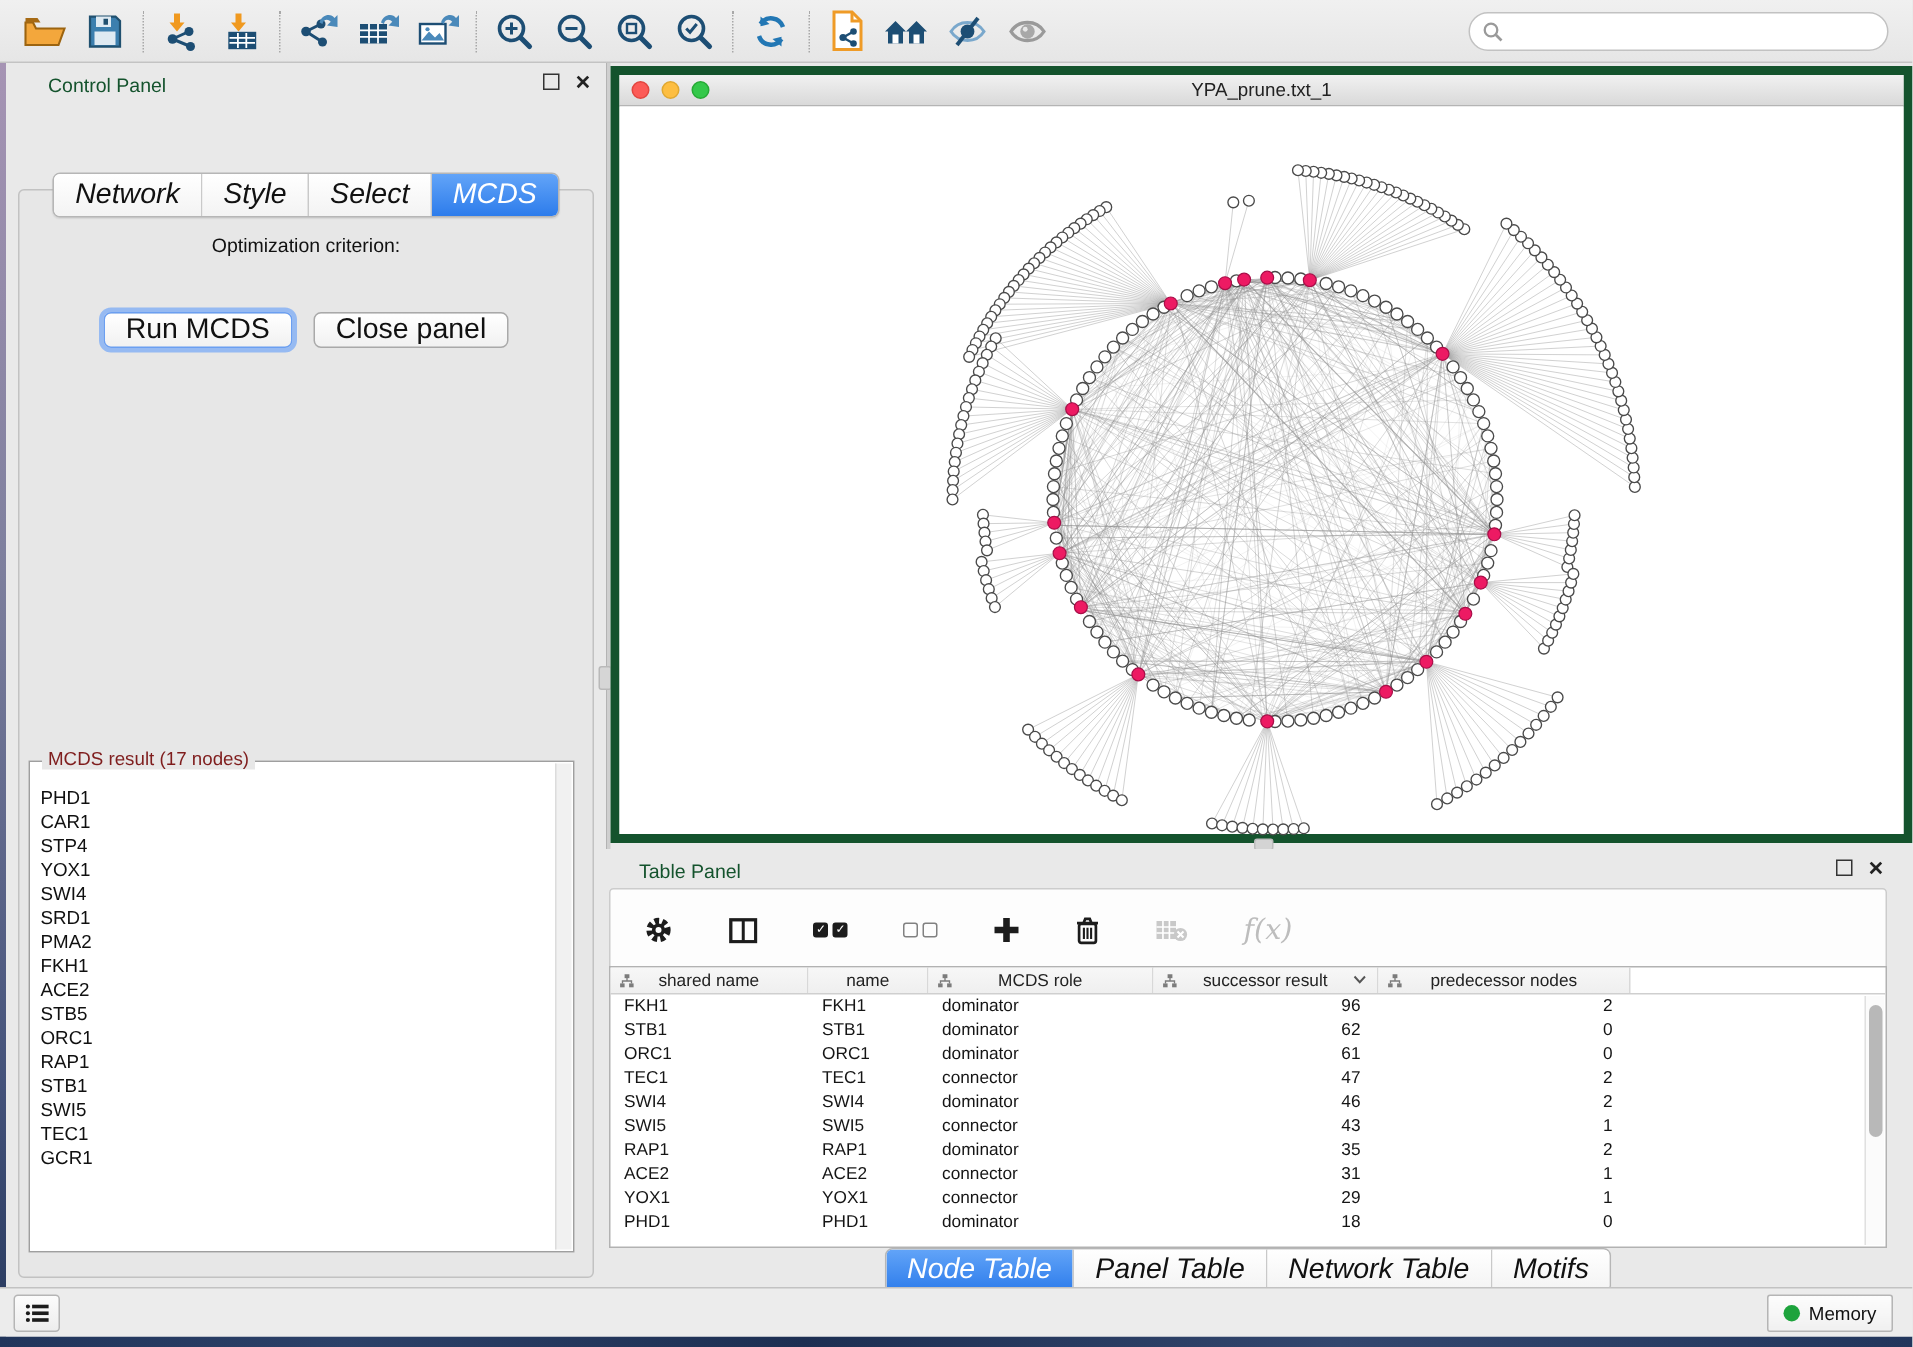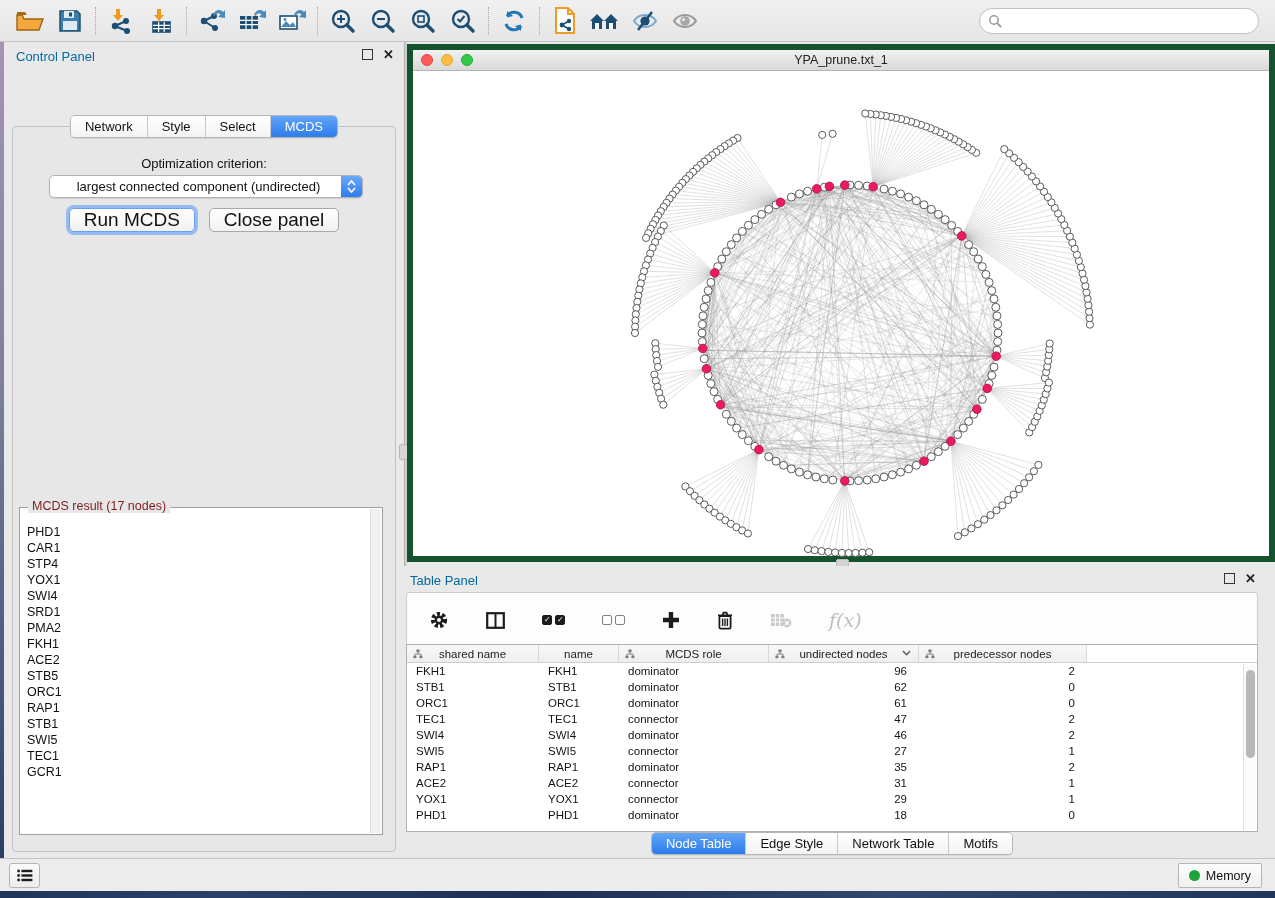--- a/index.html
+++ b/index.html
@@ -20,29 +20,29 @@
     align-items:center; justify-content:center; cursor:default; }
   .tsep { width:1px; height:28px; margin:0 5px; border-left:1px dotted #a8a8a8; }
   .search { position:absolute; right:16px; top:8px; width:280px; height:26px; background:#fff;
     border:1px solid #c2c2c2; border-radius:13px; display:flex; align-items:center; padding:0 8px; }
   .search input { border:none; outline:none; flex:1; height:20px; font-size:12px; background:transparent; }
 
   
   .control-panel { position:absolute; left:4px; top:42px; width:401px; height:816px;
     background:#e9e9e9; border-right:1px solid #b3b3b3; }
   .panel-header { position:relative; height:28px; display:flex; align-items:center; padding:0 12px; }
-  .panel-title { font-size:13px; color:#0369a1; }
+  .panel-title { font-size:13px; color:#14532d;margin-left:16px; }
   .panel-header .hicons { position:absolute; right:10px; top:7px; display:flex; gap:10px; align-items:center; }
   .float-box { width:11px; height:11px; border:1.5px solid #333; background:transparent; }
   .close-x { font-size:13px; font-weight:bold; color:#222; line-height:11px; }
 
   .seg { display:flex; border:1px solid #b6b6b6; border-radius:5px; overflow:hidden; background:#fff;
     box-shadow:0 1px 1px rgba(0,0,0,.08); }
-  .seg .segitem { padding:3px 14px; font-size:13px; background:linear-gradient(#ffffff,#f3f3f3);
-    border-right:1px solid #c9c9c9; color:#111; white-space:nowrap; }
+  .seg .segitem { padding:3px 14px; font-size:19px; background:linear-gradient(#ffffff,#f3f3f3);
+    border-right:1px solid #c9c9c9; color:#111; white-space:nowrap;font-style:italic; }
   .seg .segitem:last-child { border-right:none; }
   .seg .segitem.sel { background:linear-gradient(#62a4f8,#2d7ceb); color:#fff; }
 
   .cp-tabs { position:absolute; left:0; right:0; top:73px; display:flex; justify-content:center; z-index:3; }
   .cp-card { position:absolute; left:8px; right:8px; top:84px; bottom:6px;
     border:1px solid #c2c2c2; border-radius:4px; background:#e7e7e7; }
   .opt-label { position:absolute; top:29px; width:100%; text-align:center; font-size:13px; }
   .popup { position:absolute; top:48px; left:36px; width:314px; height:23px; background:#fff;
     border:1px solid #b3b3b3; border-radius:5px; display:flex; align-items:center;
     box-shadow:0 1px 1px rgba(0,0,0,.1); }
@@ -284,31 +284,20 @@
         <span class="segitem">Network</span>
         <span class="segitem">Style</span>
         <span class="segitem">Select</span>
         <span class="segitem sel">MCDS</span>
       </div>
     </div>
 
     <div class="cp-card">
       <div class="opt-label">Optimization criterion:</div>
 
-      <div class="popup">
-        <span class="popup-text">largest connected component (undirected)</span>
-        <span class="popup-cap">
-          <svg width="9" height="6" viewBox="0 0 9 6">
-              <path d="M1 5 L4.5 1 L8 5" fill="none" stroke="#fff" stroke-width="1.6"></path>
-            </svg>
-          <svg width="9" height="6" viewBox="0 0 9 6">
-              <path d="M1 1 L4.5 5 L8 1" fill="none" stroke="#fff" stroke-width="1.6"></path>
-            </svg>
-        </span>
-      </div>
 
       <div class="btn-row">
         <button class="btn focus-ring">Run MCDS</button>
         <button class="btn">Close panel</button>
       </div>
 
       <div class="groupbox">
         <span class="legend">MCDS result (17 nodes)</span>
         <ul class="mcds-list">
             <li>PHD1</li>
@@ -1405,21 +1394,21 @@
             </svg>
             <span>MCDS role</span>
           </div>
           <div class="th" style="width: 150px;">
             <svg class="treeicon" width="10" height="10" viewBox="0 0 10 10">
               <rect x="3.4" y="0.5" width="3.2" height="2.6" fill="#7c7c7c"></rect>
               <rect x="0.4" y="6.6" width="3" height="2.6" fill="#7c7c7c"></rect>
               <rect x="6.4" y="6.6" width="3" height="2.6" fill="#7c7c7c"></rect>
               <path d="M5 3 V5 M2 6.6 V5 H8 V6.6" fill="none" stroke="#7c7c7c" stroke-width="0.9"></path>
             </svg>
-            <span>undirected nodes</span>
+            <span>successor result</span>
             <svg class="sortchev" width="9" height="6" viewBox="0 0 9 6">
               <path d="M1 1 L4.5 4.8 L8 1" fill="none" stroke="#555" stroke-width="1.3"></path>
             </svg>
           </div>
           <div class="th" style="width: 168px;">
             <svg class="treeicon" width="10" height="10" viewBox="0 0 10 10">
               <rect x="3.4" y="0.5" width="3.2" height="2.6" fill="#7c7c7c"></rect>
               <rect x="0.4" y="6.6" width="3" height="2.6" fill="#7c7c7c"></rect>
               <rect x="6.4" y="6.6" width="3" height="2.6" fill="#7c7c7c"></rect>
               <path d="M5 3 V5 M2 6.6 V5 H8 V6.6" fill="none" stroke="#7c7c7c" stroke-width="0.9"></path>
@@ -1460,21 +1449,21 @@
             <div class="td txt" style="width: 132px;">SWI4</div>
             <div class="td txt" style="width: 80px;">SWI4</div>
             <div class="td txt" style="width: 150px;">dominator</div>
             <div class="td num" style="width: 150px;">46</div>
             <div class="td num" style="width: 168px;">2</div>
           </div>
           <div class="trow">
             <div class="td txt" style="width: 132px;">SWI5</div>
             <div class="td txt" style="width: 80px;">SWI5</div>
             <div class="td txt" style="width: 150px;">connector</div>
-            <div class="td num" style="width: 150px;">27</div>
+            <div class="td num" style="width: 150px;">43</div>
             <div class="td num" style="width: 168px;">1</div>
           </div>
           <div class="trow">
             <div class="td txt" style="width: 132px;">RAP1</div>
             <div class="td txt" style="width: 80px;">RAP1</div>
             <div class="td txt" style="width: 150px;">dominator</div>
             <div class="td num" style="width: 150px;">35</div>
             <div class="td num" style="width: 168px;">2</div>
           </div>
           <div class="trow">
@@ -1500,21 +1489,21 @@
           </div>
         </div>
       <div class="tbl-scroll">
         <div class="tbl-thumb"></div>
       </div>
     </div>
 
     <div class="tp-tabs">
       <div class="seg">
         <span class="segitem sel">Node Table</span>
-        <span class="segitem">Edge Style</span>
+        <span class="segitem">Panel Table</span>
         <span class="segitem">Network Table</span>
         <span class="segitem">Motifs</span>
       </div>
     </div>
   </div>
 
   <div class="status-bar">
     <button class="list-btn">
       <svg width="16" height="13" viewBox="0 0 16 13">
         <circle cx="1.6" cy="2" r="1.4" fill="#1c1c1c"></circle>

